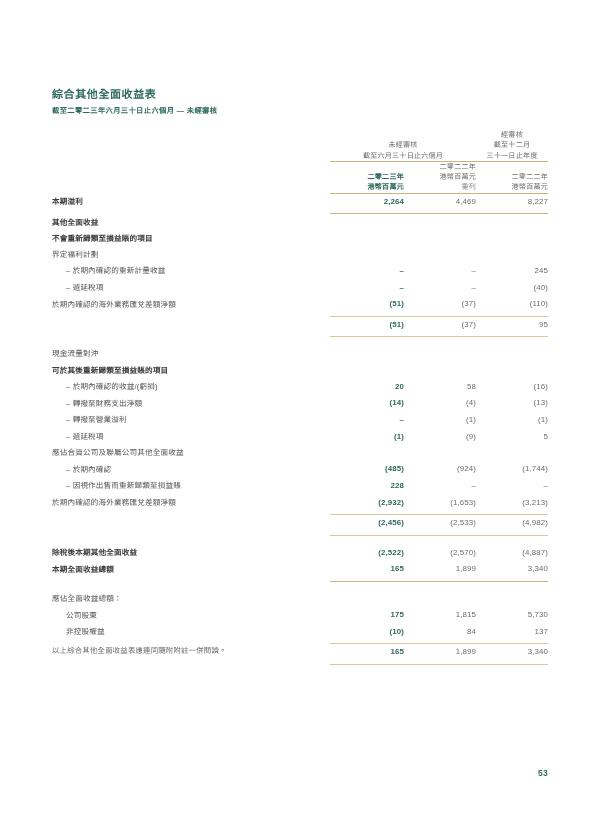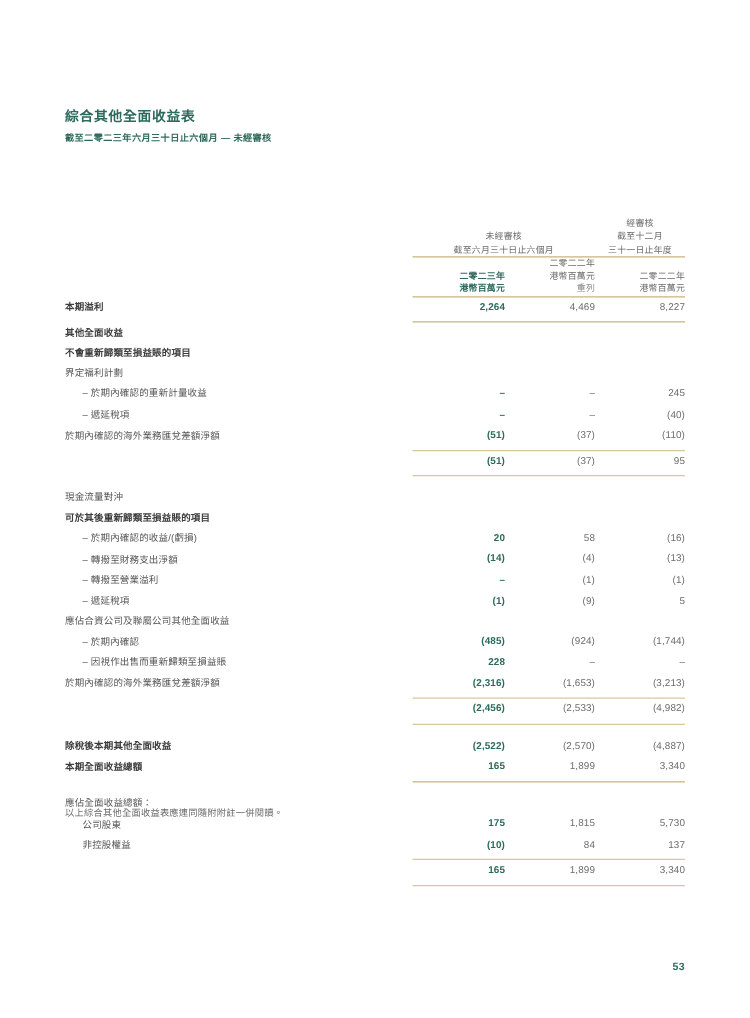--- a/index.html
+++ b/index.html
@@ -75,21 +75,21 @@
 
   
   .hdr-spangroup {
     font-size: 7.1px;
     line-height: 1.45;
     text-align: center;
     color: #6b6b6b;
     padding-bottom: 3px;
     letter-spacing: 0.2px;
   }
-  .hdr-spangroup .l1 { display: block; margin-top: 44px; }
+  .hdr-spangroup .l1 { display: block; }
   .hdr-spangroup .l2 { display: block; }
   .rule-group td {
     height: 1px;
     padding: 0;
   }
   .rule-seg {
     height: 1px;
     background: #c9b37e;
     font-size: 0;
     line-height: 0;
@@ -364,21 +364,21 @@
             <td class="num">(1,744)</td>
           </tr>
           <tr>
             <td class="lbl ind1">– 因視作出售而重新歸類至損益賬</td>
             <td class="num cur">228</td>
             <td class="num">–</td>
             <td class="num">–</td>
           </tr>
           <tr>
             <td class="lbl">於期內確認的海外業務匯兌差額淨額</td>
-            <td class="num cur">(2,316)</td>
+            <td class="num cur">(2,932)</td>
             <td class="num">(1,653)</td>
             <td class="num">(3,213)</td>
           </tr>
           <tr class="line thin">
             <td></td>
             <td colspan="3">
               <div class="bar"></div>
             </td>
           </tr>
           <tr>

